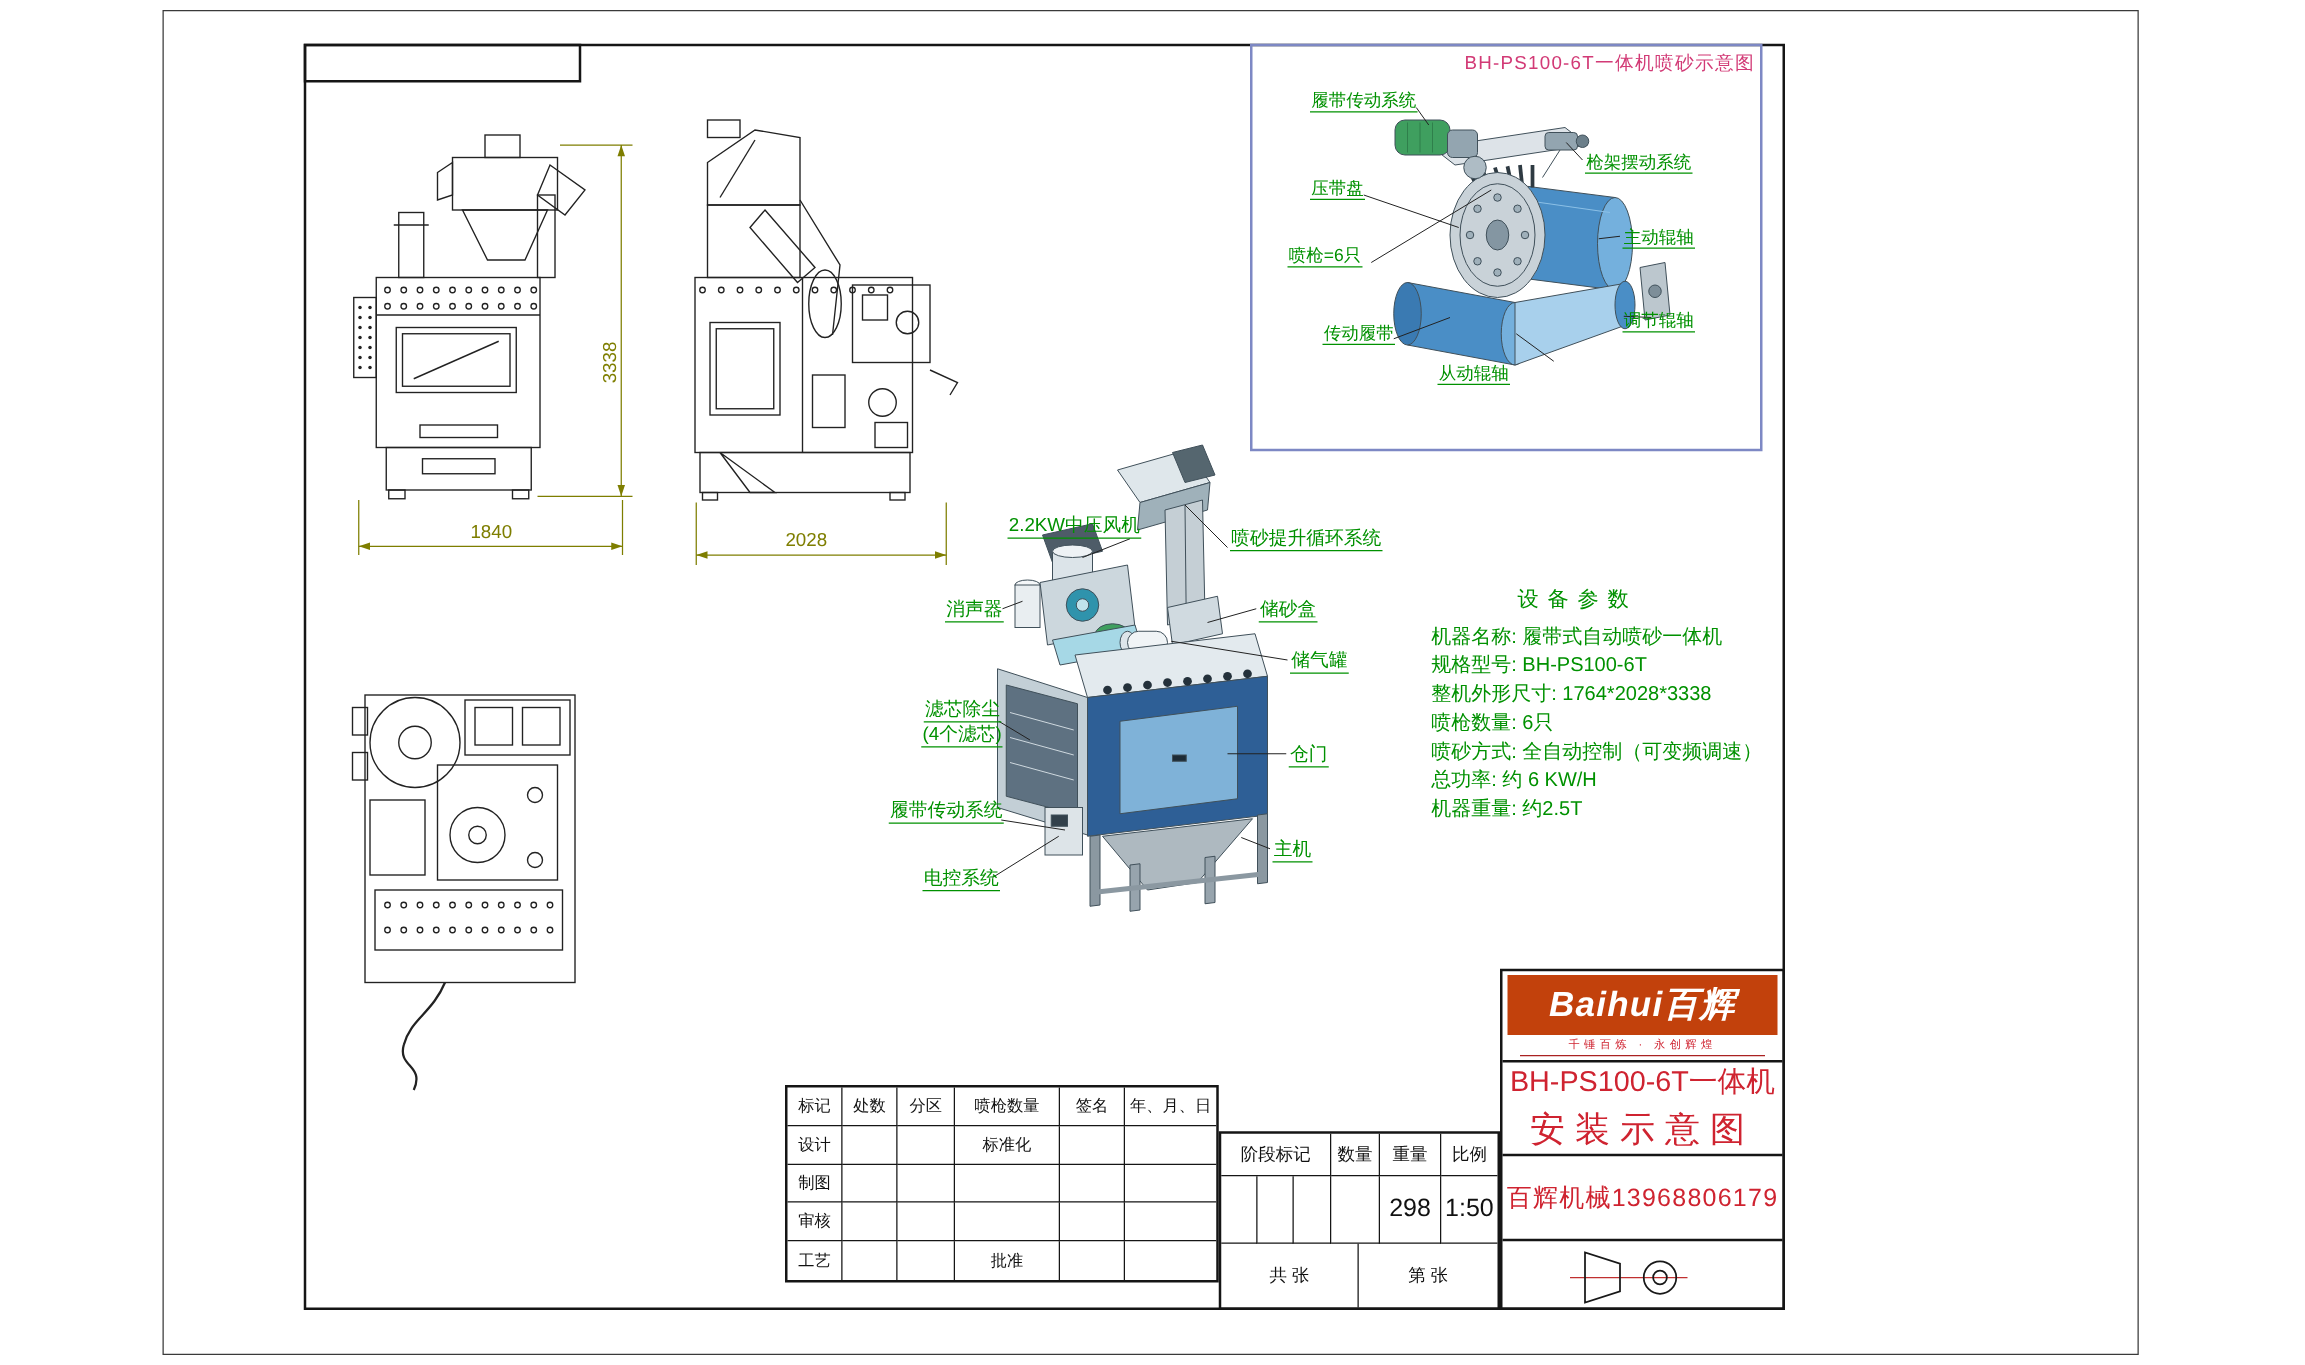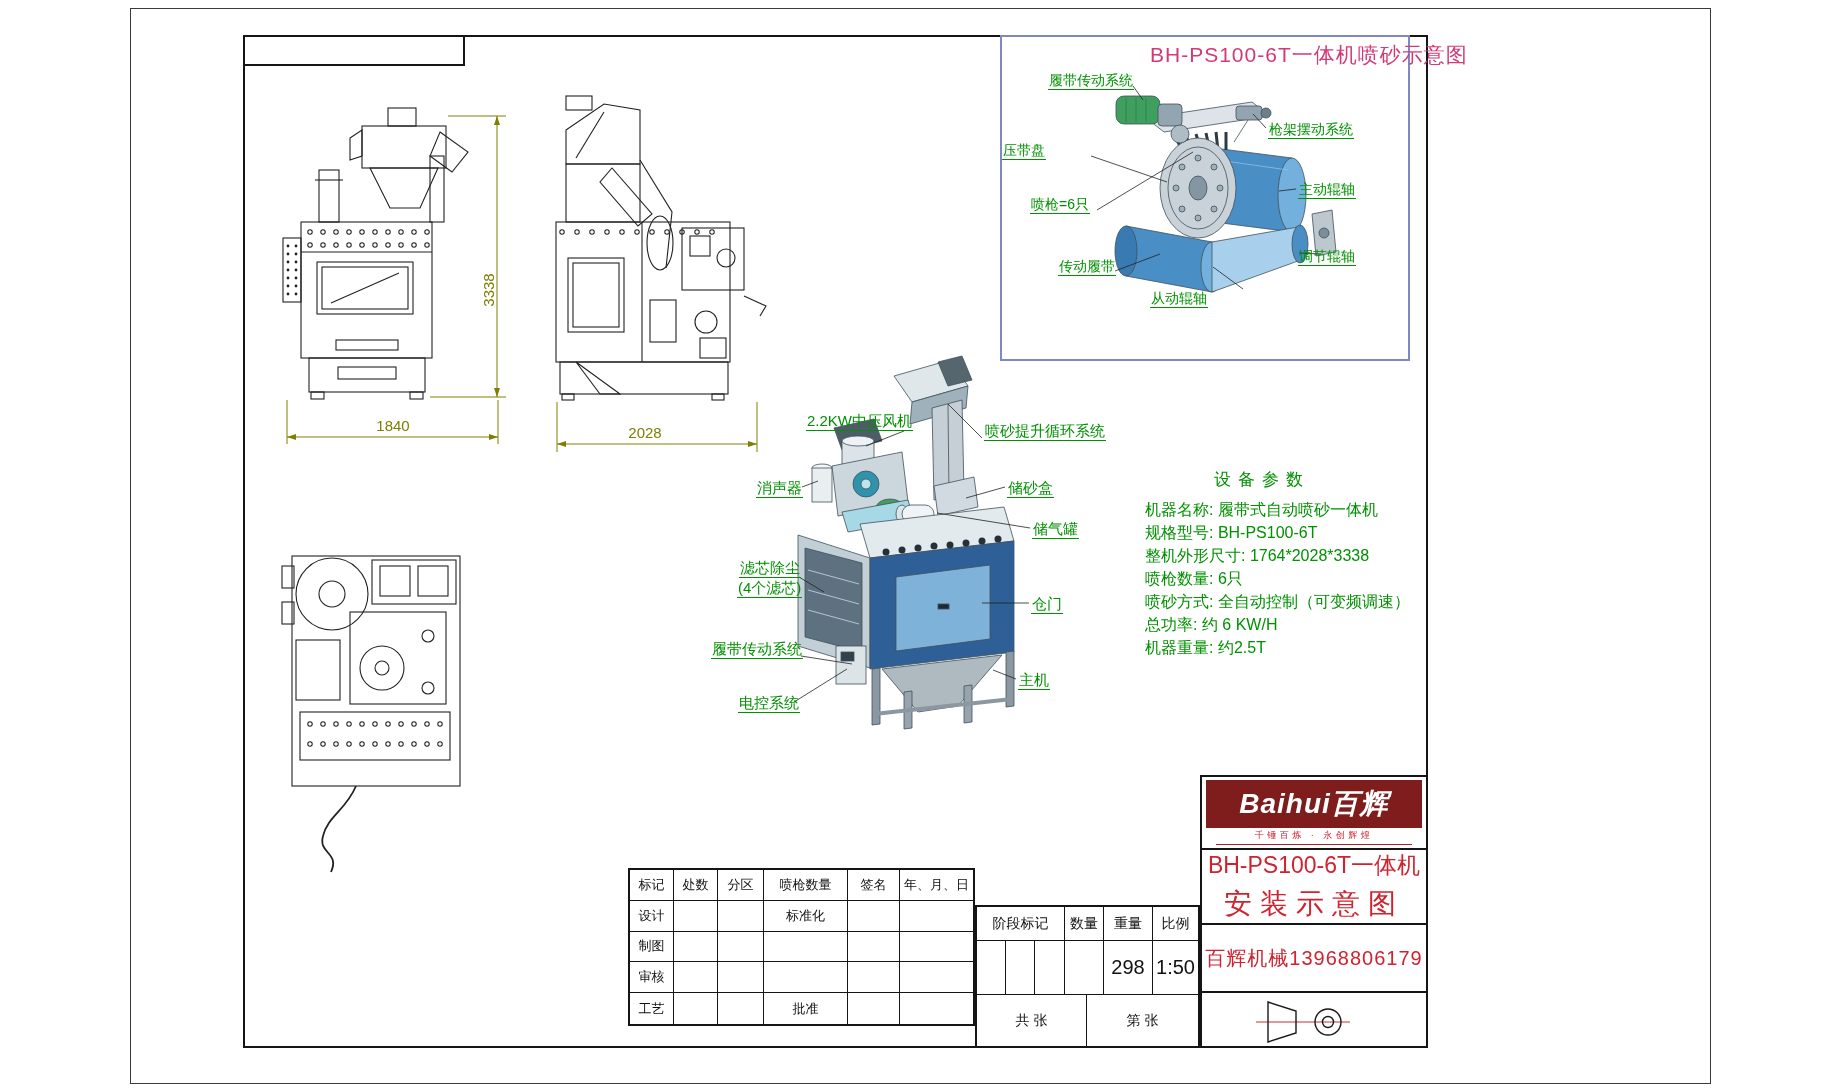--- a/index.html
+++ b/index.html
@@ -15,43 +15,43 @@
 
   svg.art { left:0; top:0; width:1844px; height:1092px; }
 
   .lbl { font-size:15px; line-height:17px; color:var(--green,#009100);
          border-bottom:1px solid var(--green,#009100); white-space:nowrap; padding:0 1px 1px 1px; }
   .lbl.sm { font-size:14px; line-height:16px; }
 
   .dim { color:var(--olive,#7e7e00); font-size:15px; text-align:center; white-space:nowrap; }
   .rot { transform:rotate(-90deg); }
 
-  .detail-title { color:var(--magenta,#d23a76); font-size:21px; letter-spacing:1px;
-                  width:254px; white-space:nowrap; }
+  .detail-title { color:var(--magenta,#d23a76); font-size:15px; letter-spacing:1px;
+                  width:254px; text-align:right; white-space:nowrap; }
 
   .spec-title { color:var(--green,#009100); font-size:17px; letter-spacing:7px; white-space:nowrap; }
   .spec-block { color:var(--green,#009100); font-size:16px; line-height:23px; white-space:nowrap; }
 
   
   .tb-left { left:628px; top:868px; width:347px; height:158px; border:2px solid #151515;
              display:grid; grid-template-columns:44px 44px 46px 84px 52px 73px; grid-template-rows:repeat(5,1fr); }
   .tc { display:flex; align-items:center; justify-content:center; font-size:13px; white-space:nowrap;
         border-right:1px solid #151515; border-bottom:1px solid #151515; }
   .tc:nth-child(6n) { border-right:none; }
   .tc:nth-child(n+25) { border-bottom:none; }
 
   .tb-mid { left:975px; top:905px; width:225px; height:143px; border:2px solid #151515; }
   .mc { position:absolute; display:flex; align-items:center; justify-content:center; font-size:14px;
         border-right:1px solid #151515; border-bottom:1px solid #151515; white-space:nowrap; }
   .mc.big { font-size:20px; }
 
   .tb-right { left:1200px; top:775px; width:228px; height:273px; border:2px solid #151515;
               display:flex; flex-direction:column; }
   .logo-cell { height:71px; }
-  .logo-black { margin:3px 4px 0 4px; height:48px; background:#7f1d1d; color:#fff;
+  .logo-black { margin:3px 4px 0 4px; height:48px; background:#c2410c; color:#fff;
                 display:flex; align-items:center; justify-content:center;
                 font-style:italic; font-weight:bold; font-size:28px; letter-spacing:1px; }
   .logo-slogan { margin:1px 14px 0 14px; text-align:center; color:var(--red,#c5252c); font-size:9px;
                  letter-spacing:3.5px; border-bottom:1px solid #a22; padding-bottom:2px; white-space:nowrap; }
   .title-cell { height:75px; border-top:2px solid #151515; display:flex; flex-direction:column;
                 align-items:center; justify-content:space-between; gap:4px; }
   .doc-t1 { color:var(--red,#cf2330); font-size:23px; white-space:nowrap; }
   .doc-t2 { color:var(--red,#cf2330); font-size:28px; letter-spacing:8px; white-space:nowrap; }
   .company-cell { height:68px; border-top:2px solid #151515; display:flex; align-items:center;
                   justify-content:center; color:var(--red,#cf2330); font-size:20px; letter-spacing:1px; white-space:nowrap; }
@@ -346,21 +346,21 @@
       <line x1="1256" y1="1022" x2="1350" y2="1022" stroke="#c03030" stroke-width="1"></line>
       <polygon points="1268,1002 1268,1042 1296,1033 1296,1011"></polygon>
       <circle cx="1328" cy="1022" r="13"></circle>
       <circle cx="1328" cy="1022" r="5.5"></circle>
     </g>
   </svg>
 
   <div class="abs detail-title" style="left:1150px;top:41px">BH-PS100-6T一体机喷砂示意图</div>
 
   <div class="abs lbl sm" style="left:1048px;top:72px">履带传动系统</div>
-  <div class="abs lbl sm" style="left:1002px;top:142px">压带盘</div>
+  <div class="abs lbl sm" style="left:1048px;top:142px">压带盘</div>
   <div class="abs lbl sm" style="left:1030px;top:196px">喷枪=6只</div>
   <div class="abs lbl sm" style="left:1058px;top:258px">传动履带</div>
   <div class="abs lbl sm" style="left:1150px;top:290px">从动辊轴</div>
   <div class="abs lbl sm" style="left:1268px;top:121px">枪架摆动系统</div>
   <div class="abs lbl sm" style="left:1298px;top:181px">主动辊轴</div>
   <div class="abs lbl sm" style="left:1298px;top:248px">调节辊轴</div>
 
   <div class="abs lbl" style="left:806px;top:412px">2.2KW中压风机</div>
   <div class="abs lbl" style="left:984px;top:422px">喷砂提升循环系统</div>
   <div class="abs lbl" style="left:756px;top:479px">消声器</div>

